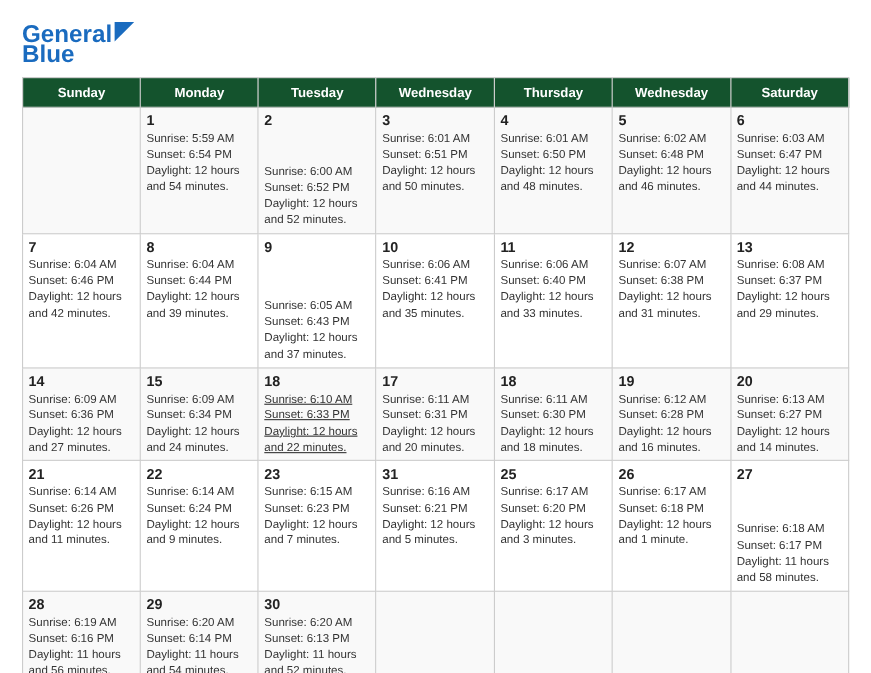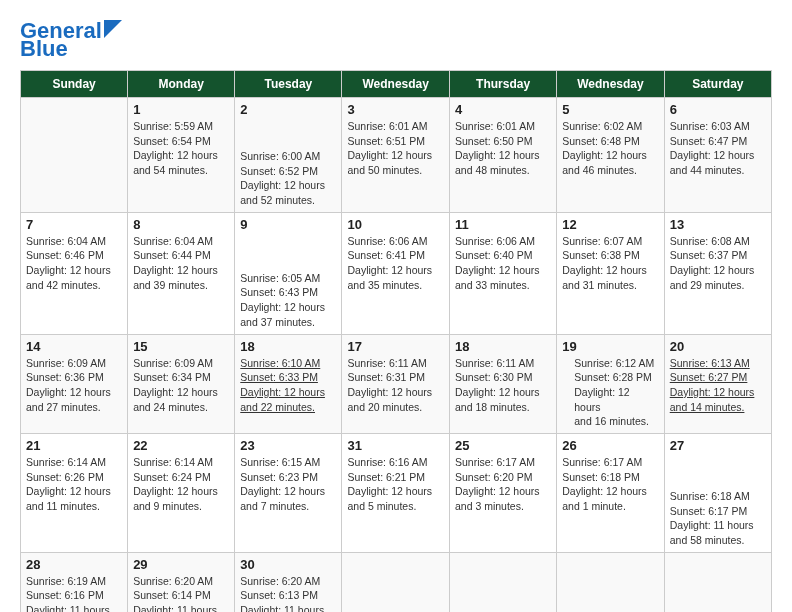--- a/index.html
+++ b/index.html
@@ -242,28 +242,28 @@
         </td>
         <td>
           <span class="date-num">18</span>
           <div class="cell-info" style="white-space: pre-line;">Sunrise: 6:11 AM
 Sunset: 6:30 PM
 Daylight: 12 hours
 and 18 minutes.</div>
         </td>
         <td>
           <span class="date-num">19</span>
-          <div class="cell-info" style="white-space: pre-line; margin-left: 12px;">Sunrise: 6:12 AM
+          <div class="cell-info" style="white-space: pre-line;">Sunrise: 6:12 AM
 Sunset: 6:28 PM
 Daylight: 12 hours
 and 16 minutes.</div>
         </td>
         <td>
           <span class="date-num">20</span>
-          <div class="cell-info" style="white-space: pre-line; text-decoration: underline;">Sunrise: 6:13 AM
+          <div class="cell-info" style="white-space: pre-line;">Sunrise: 6:13 AM
 Sunset: 6:27 PM
 Daylight: 12 hours
 and 14 minutes.</div>
         </td>
       </tr>
       <tr>
         <td>
           <span class="date-num">21</span>
           <div class="cell-info" style="white-space: pre-line;">Sunrise: 6:14 AM
 Sunset: 6:26 PM

